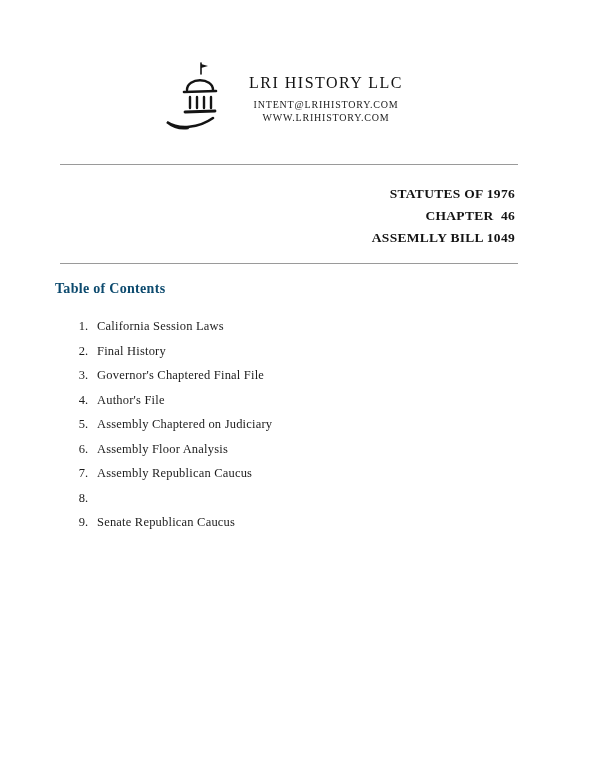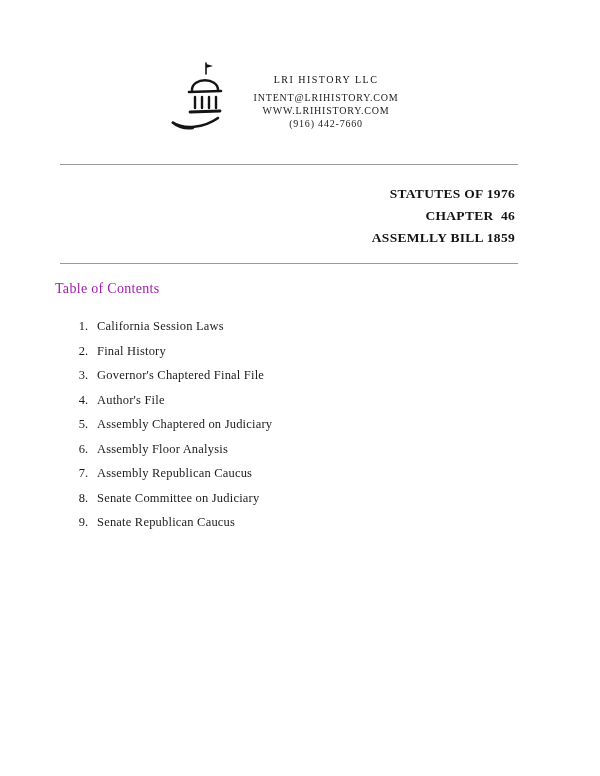--- a/index.html
+++ b/index.html
@@ -19,21 +19,21 @@
   .letterhead {
     padding-top: 58px;
     display: flex;
     justify-content: center;
     align-items: flex-start;
     gap: 22px;
   }
   .logo-wrap { width: 66px; height: 84px; margin-left: -36px; }
   .letterhead-text { text-align: center; padding-top: 16px; }
   .company-name {
-    font-size: 10px;
+    font-size: 16px;
     letter-spacing: 1.5px;
     color: #111;
     margin-bottom: 6px;
   }
   .contact-line {
     font-size: 10px;
     letter-spacing: 0.8px;
     line-height: 13px;
     color: #222;
   }
@@ -62,23 +62,23 @@
     color: #141414;
     white-space: pre;
     font-family: Liberation Serif, serif;
   }
 
   
   .toc { padding-left: 55px; }
   .toc-title {
     margin-top: 17px;
     font-size: 14px;
-    font-weight: normal;
+    font-weight: bold;
     letter-spacing: 0.3px;
-    color: #a21caf;
+    color: #0c4a6e;
   }
   .toc-list {
     list-style: none;
     margin-top: 17px;
     padding-left: 15px;
   }
   .toc-item {
     display: flex;
     align-items: baseline;
     font-size: 12.5px;
@@ -114,32 +114,31 @@
 
         <path d="M24 54 L54 53" stroke="#141414" stroke-width="2.8" stroke-linecap="round"></path>
 
         <path d="M52 60 C38 70, 18 72, 6 64 C12 69, 20 71, 27 70" stroke="#141414" stroke-width="2.6" fill="none" stroke-linecap="round"></path>
       </svg>
     </div>
     <div class="letterhead-text">
       <div class="company-name">LRI HISTORY LLC</div>
       <div class="contact-line">INTENT@LRIHISTORY.COM</div>
       <div class="contact-line">WWW.LRIHISTORY.COM</div>
-      <div class="contact-line">(916) 442-7660</div>
     </div>
   </header>
 
   <hr class="rule rule-top">
 
   <section class="doc-info">
   <div class="doc-info-line">STATUTES OF 1976</div>
 
   <div class="doc-info-line">CHAPTER  46</div>
 
-  <div class="doc-info-line">ASSEMLLY BILL 1859</div>
+  <div class="doc-info-line">ASSEMLLY BILL 1049</div>
 </section>
 
   <hr class="rule rule-mid">
 
   <section class="toc">
     <h2 class="toc-title">Table of Contents</h2>
     <ol class="toc-list">
   <li class="toc-item">
     <span class="toc-item-number">1.</span>
     <span class="toc-item-label">California Session Laws</span>
@@ -170,21 +169,20 @@
     <span class="toc-item-label">Assembly Floor Analysis</span>
   </li>
 
   <li class="toc-item">
     <span class="toc-item-number">7.</span>
     <span class="toc-item-label">Assembly Republican Caucus</span>
   </li>
 
   <li class="toc-item">
     <span class="toc-item-number">8.</span>
-    <span class="toc-item-label">Senate Committee on Judiciary</span>
   </li>
 
   <li class="toc-item">
     <span class="toc-item-number">9.</span>
     <span class="toc-item-label">Senate Republican Caucus</span>
   </li>
 </ol>
   </section>
 
 </div>

